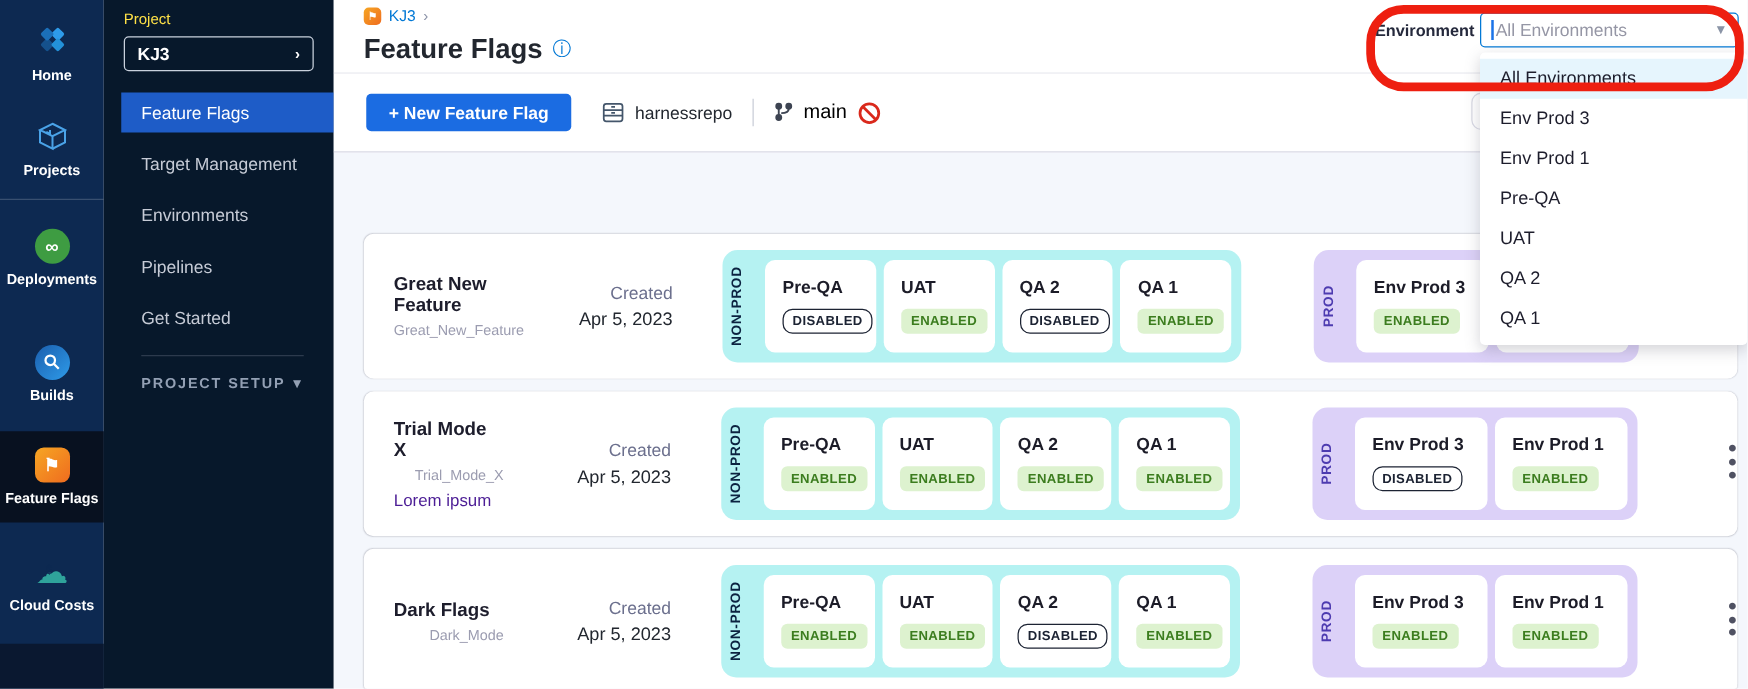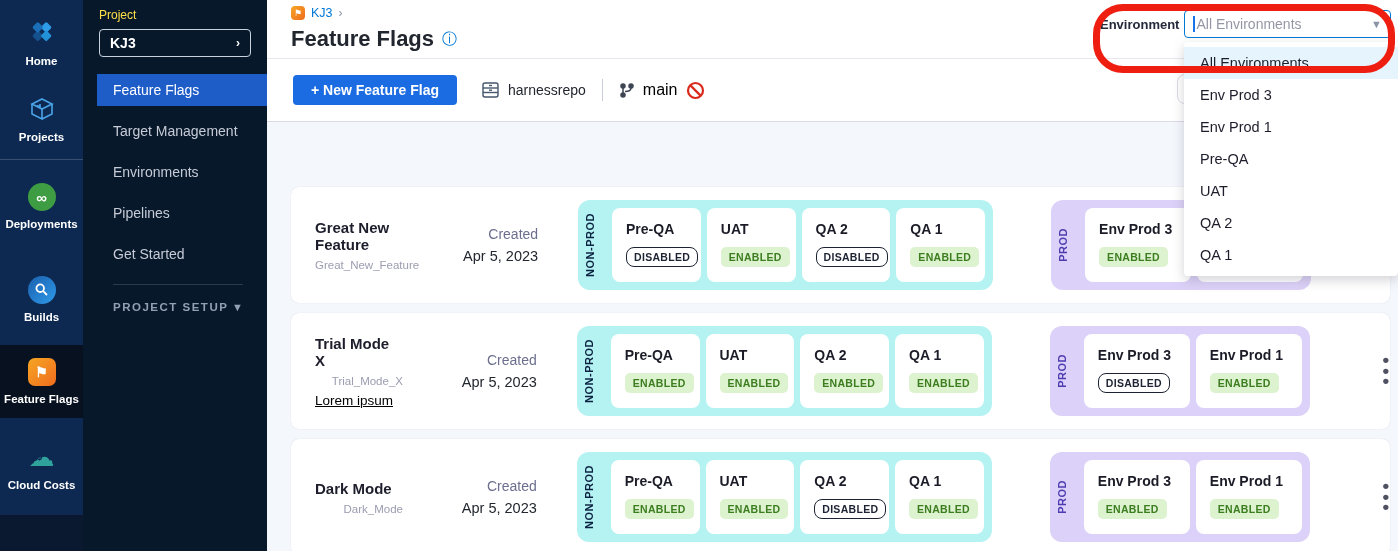--- a/index.html
+++ b/index.html
@@ -49,30 +49,30 @@
   .bc-sep { color:#8b93a8; font-size:12px; }
   .page-title-row { display:flex; align-items:center; gap:8px; margin-top:5px; }
   .page-title { font-size:22px; font-weight:700; color:#22272f; }
   .info-icon { color:#0278d5; font-size:15px; cursor:pointer; }
 
   .toolbar { background:#fff; height:63px; border-bottom:1px solid #d9dae5; display:flex; align-items:center; padding-left:26px; position:relative; }
   .btn-primary { background:#1b6ce2; color:#fff; border:none; border-radius:4px; height:30px; padding:0 18px; font-size:14px; font-weight:600; font-family:"Liberation Sans",sans-serif; cursor:pointer; display:flex; align-items:center; gap:7px; }
   .repo-chip { display:flex; align-items:center; gap:8px; margin-left:24px; cursor:pointer; }
   .repo-chip .chip-text { font-size:14px; color:#22272f; }
   .v-sep { width:1px; height:22px; background:#c9cdd8; margin:0 16px; }
-  .branch-chip { display:flex; align-items:center; gap:8px; cursor:pointer; }
+  .branch-chip { display:flex; align-items:flex-start; gap:8px; cursor:pointer; }
   .search-input { position:absolute; left:910px; top:15px; width:213px; height:30px; border:1px solid #d9dae5; border-radius:8px; background:#fff; z-index:2; }
 
   
   .rows-wrap { padding:65px 0 0 24px; }
   .flag-row { width:1099px; height:116px; background:#fff; border-radius:8px; box-shadow:0 0 1px rgba(40,41,61,.2); margin-bottom:10px; display:flex; align-items:center; padding-left:24px;gap:40px; }
   .col-name { width:150px; }
   .flag-name { font-size:15px; font-weight:700; color:#1d1d2c; margin-bottom:6px; }
   .flag-id { font-size:11.5px; color:#9b9cb0;text-align:right; }
-  .flag-desc { font-size:13.5px; color:#000000; margin-top:6px;text-decoration:underline; }
+  .flag-desc { font-size:13.5px; color:#4c1d95; margin-top:6px; }
   .col-created { width:160px;text-align:right; }
   .created-label { font-size:14px; color:#6b6f8d; margin-bottom:6px; }
   .created-date { font-size:14.5px; color:#22272f; }
   .env-group { height:90px; border-radius:12px; display:flex; align-items:center; padding:8px 8px 8px 6px; gap:6px; }
   .env-group.nonprod { width:415px; background:#b5f2f2; }
   .env-group.prod { width:262px; background:#dcd1f8; margin-left:18px; }
   .group-label { writing-mode:vertical-rl; transform:rotate(180deg); font-size:11px; font-weight:700; letter-spacing:.5px; width:22px; text-align:center; }
   .nonprod .group-label { color:#0b2240; }
   .prod .group-label { color:#4d3bb0; }
   .env-card { background:#fff; border-radius:8px; height:74px; padding:13px 0 0 14px; cursor:pointer; }
@@ -303,21 +303,21 @@
           <div class="env-card">
             <div class="env-name">Env Prod 1</div>
             <span class="badge enabled">ENABLED</span>
           </div>
         </div>
         <div class="kebab">•<br>•<br>•</div>
       </div>
 
       <div class="flag-row">
         <div class="col-name">
-          <div class="flag-name">Dark Mode</div>
+          <div class="flag-name">Dark Flags</div>
           <div class="flag-id">Dark_Mode</div>
         </div>
         <div class="col-created">
           <div class="created-label">Created</div>
           <div class="created-date">Apr 5, 2023</div>
         </div>
         <div class="env-group nonprod">
           <span class="group-label">NON-PROD</span>
           <div class="env-card">
             <div class="env-name">Pre-QA</div>

